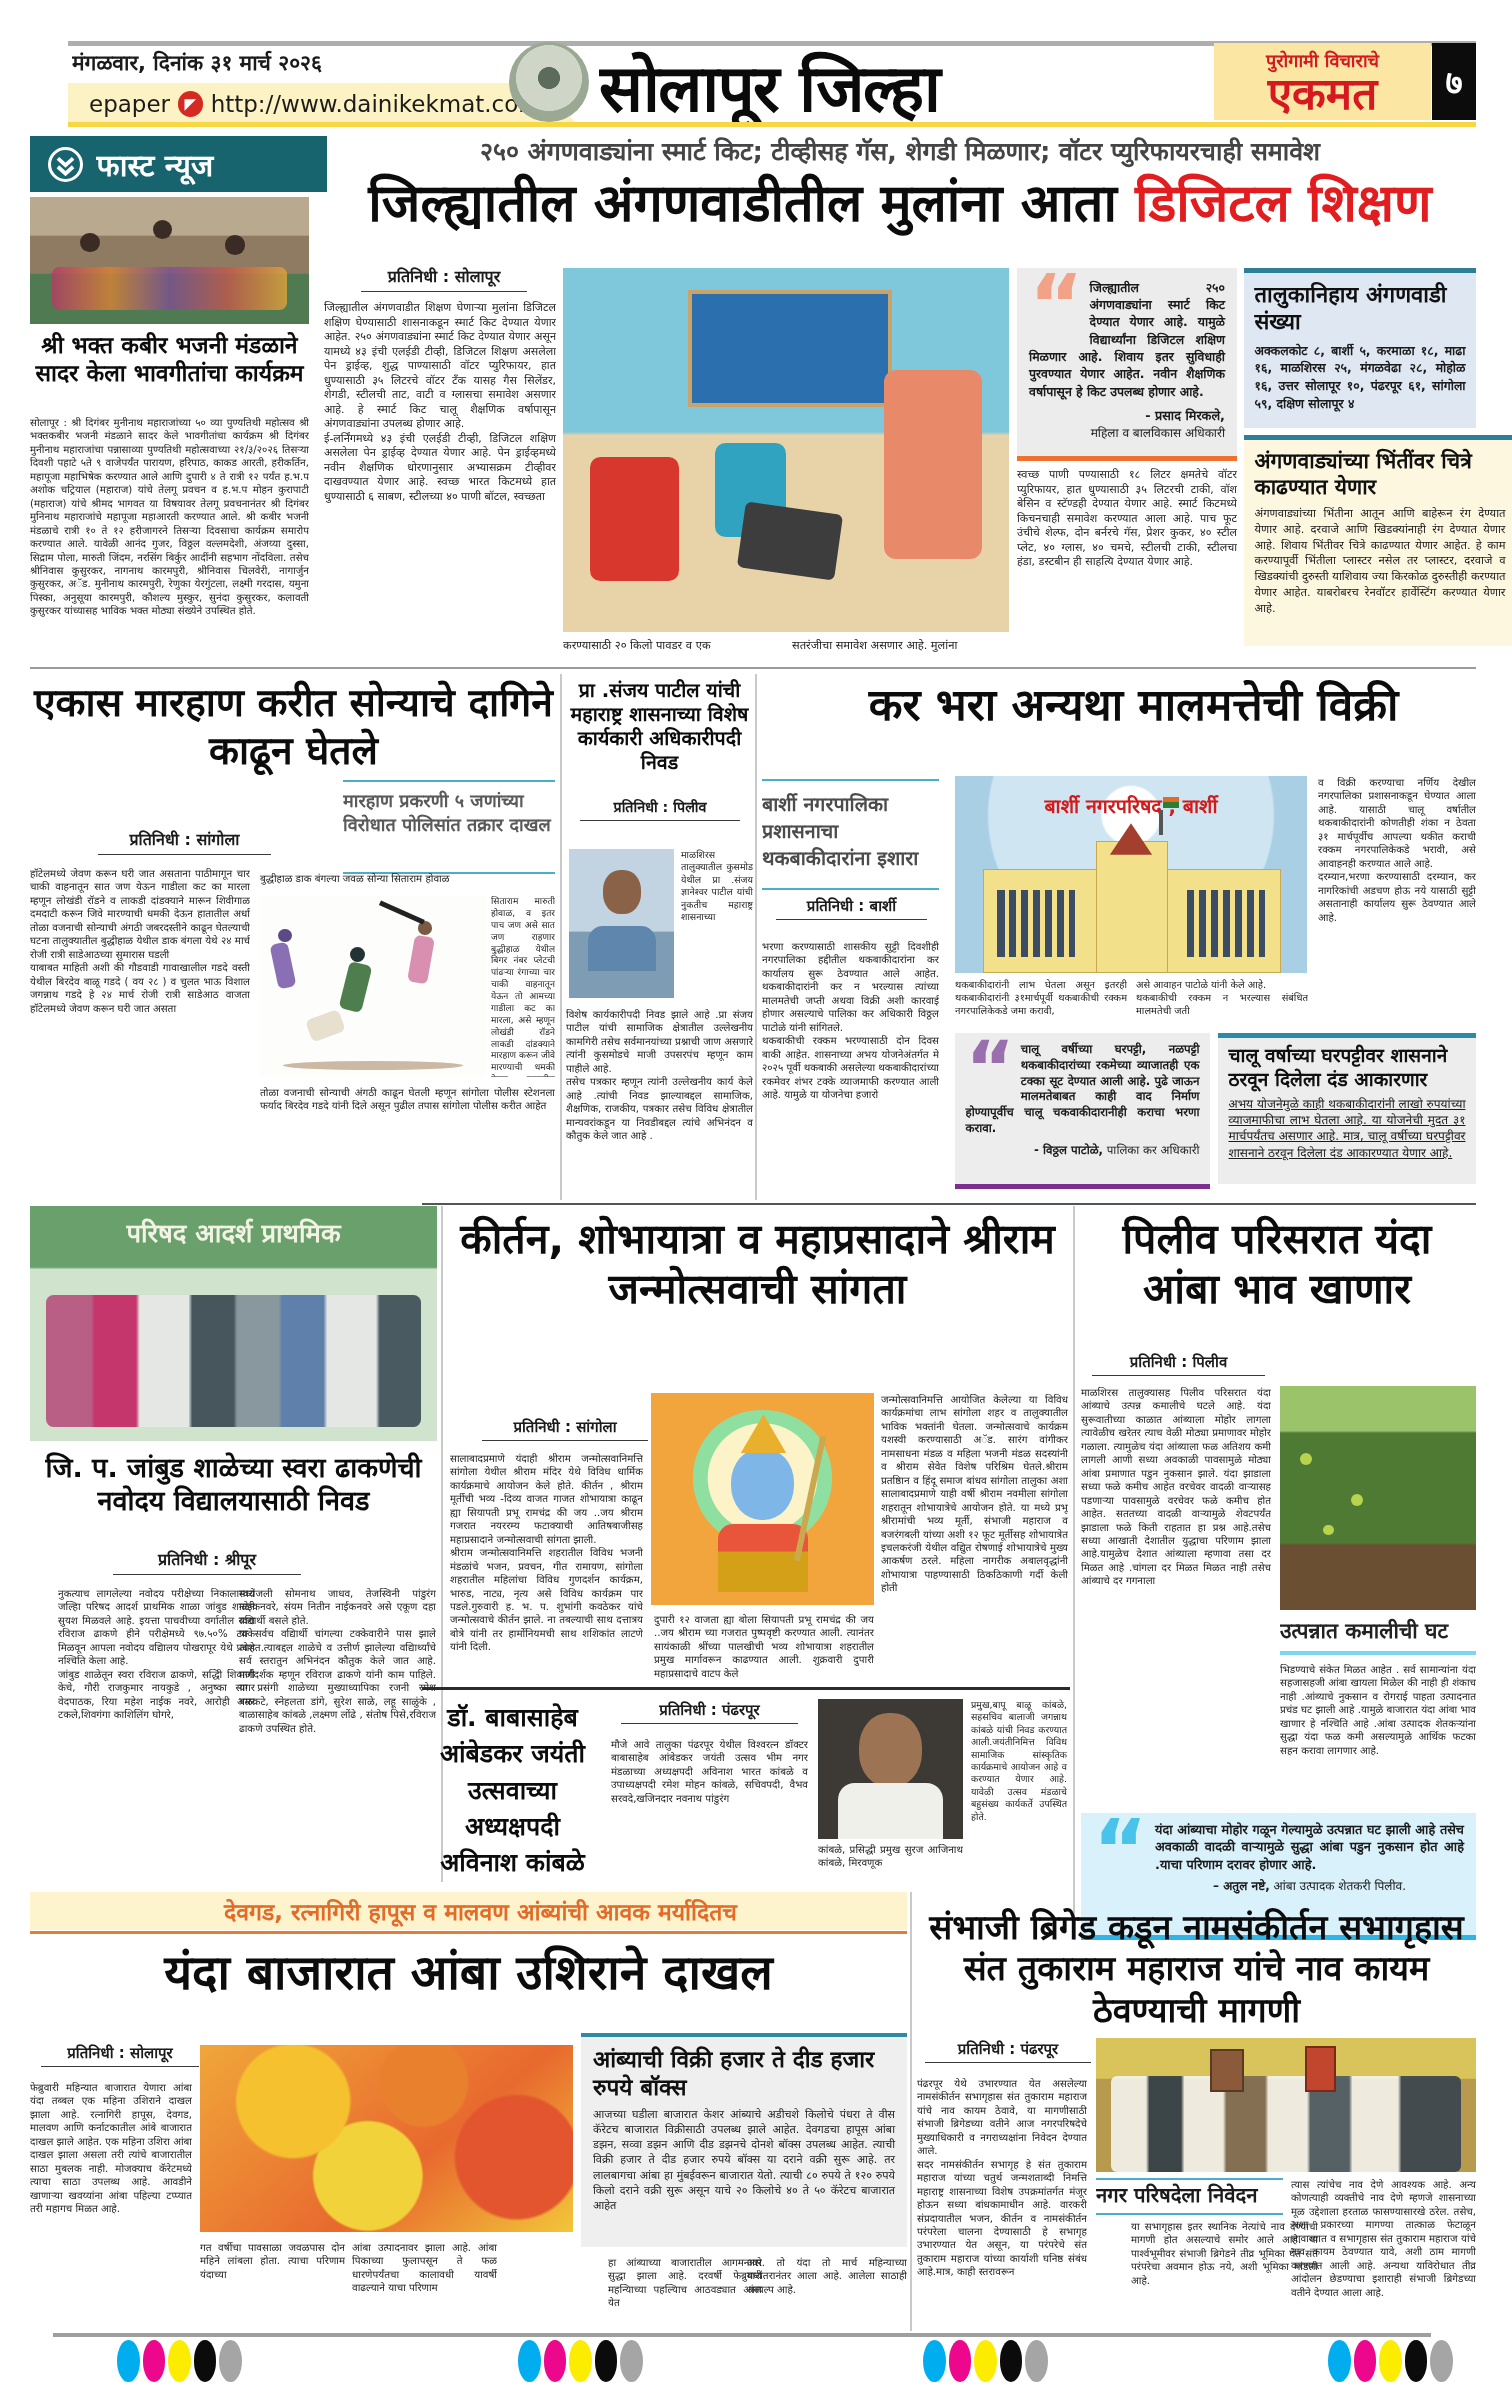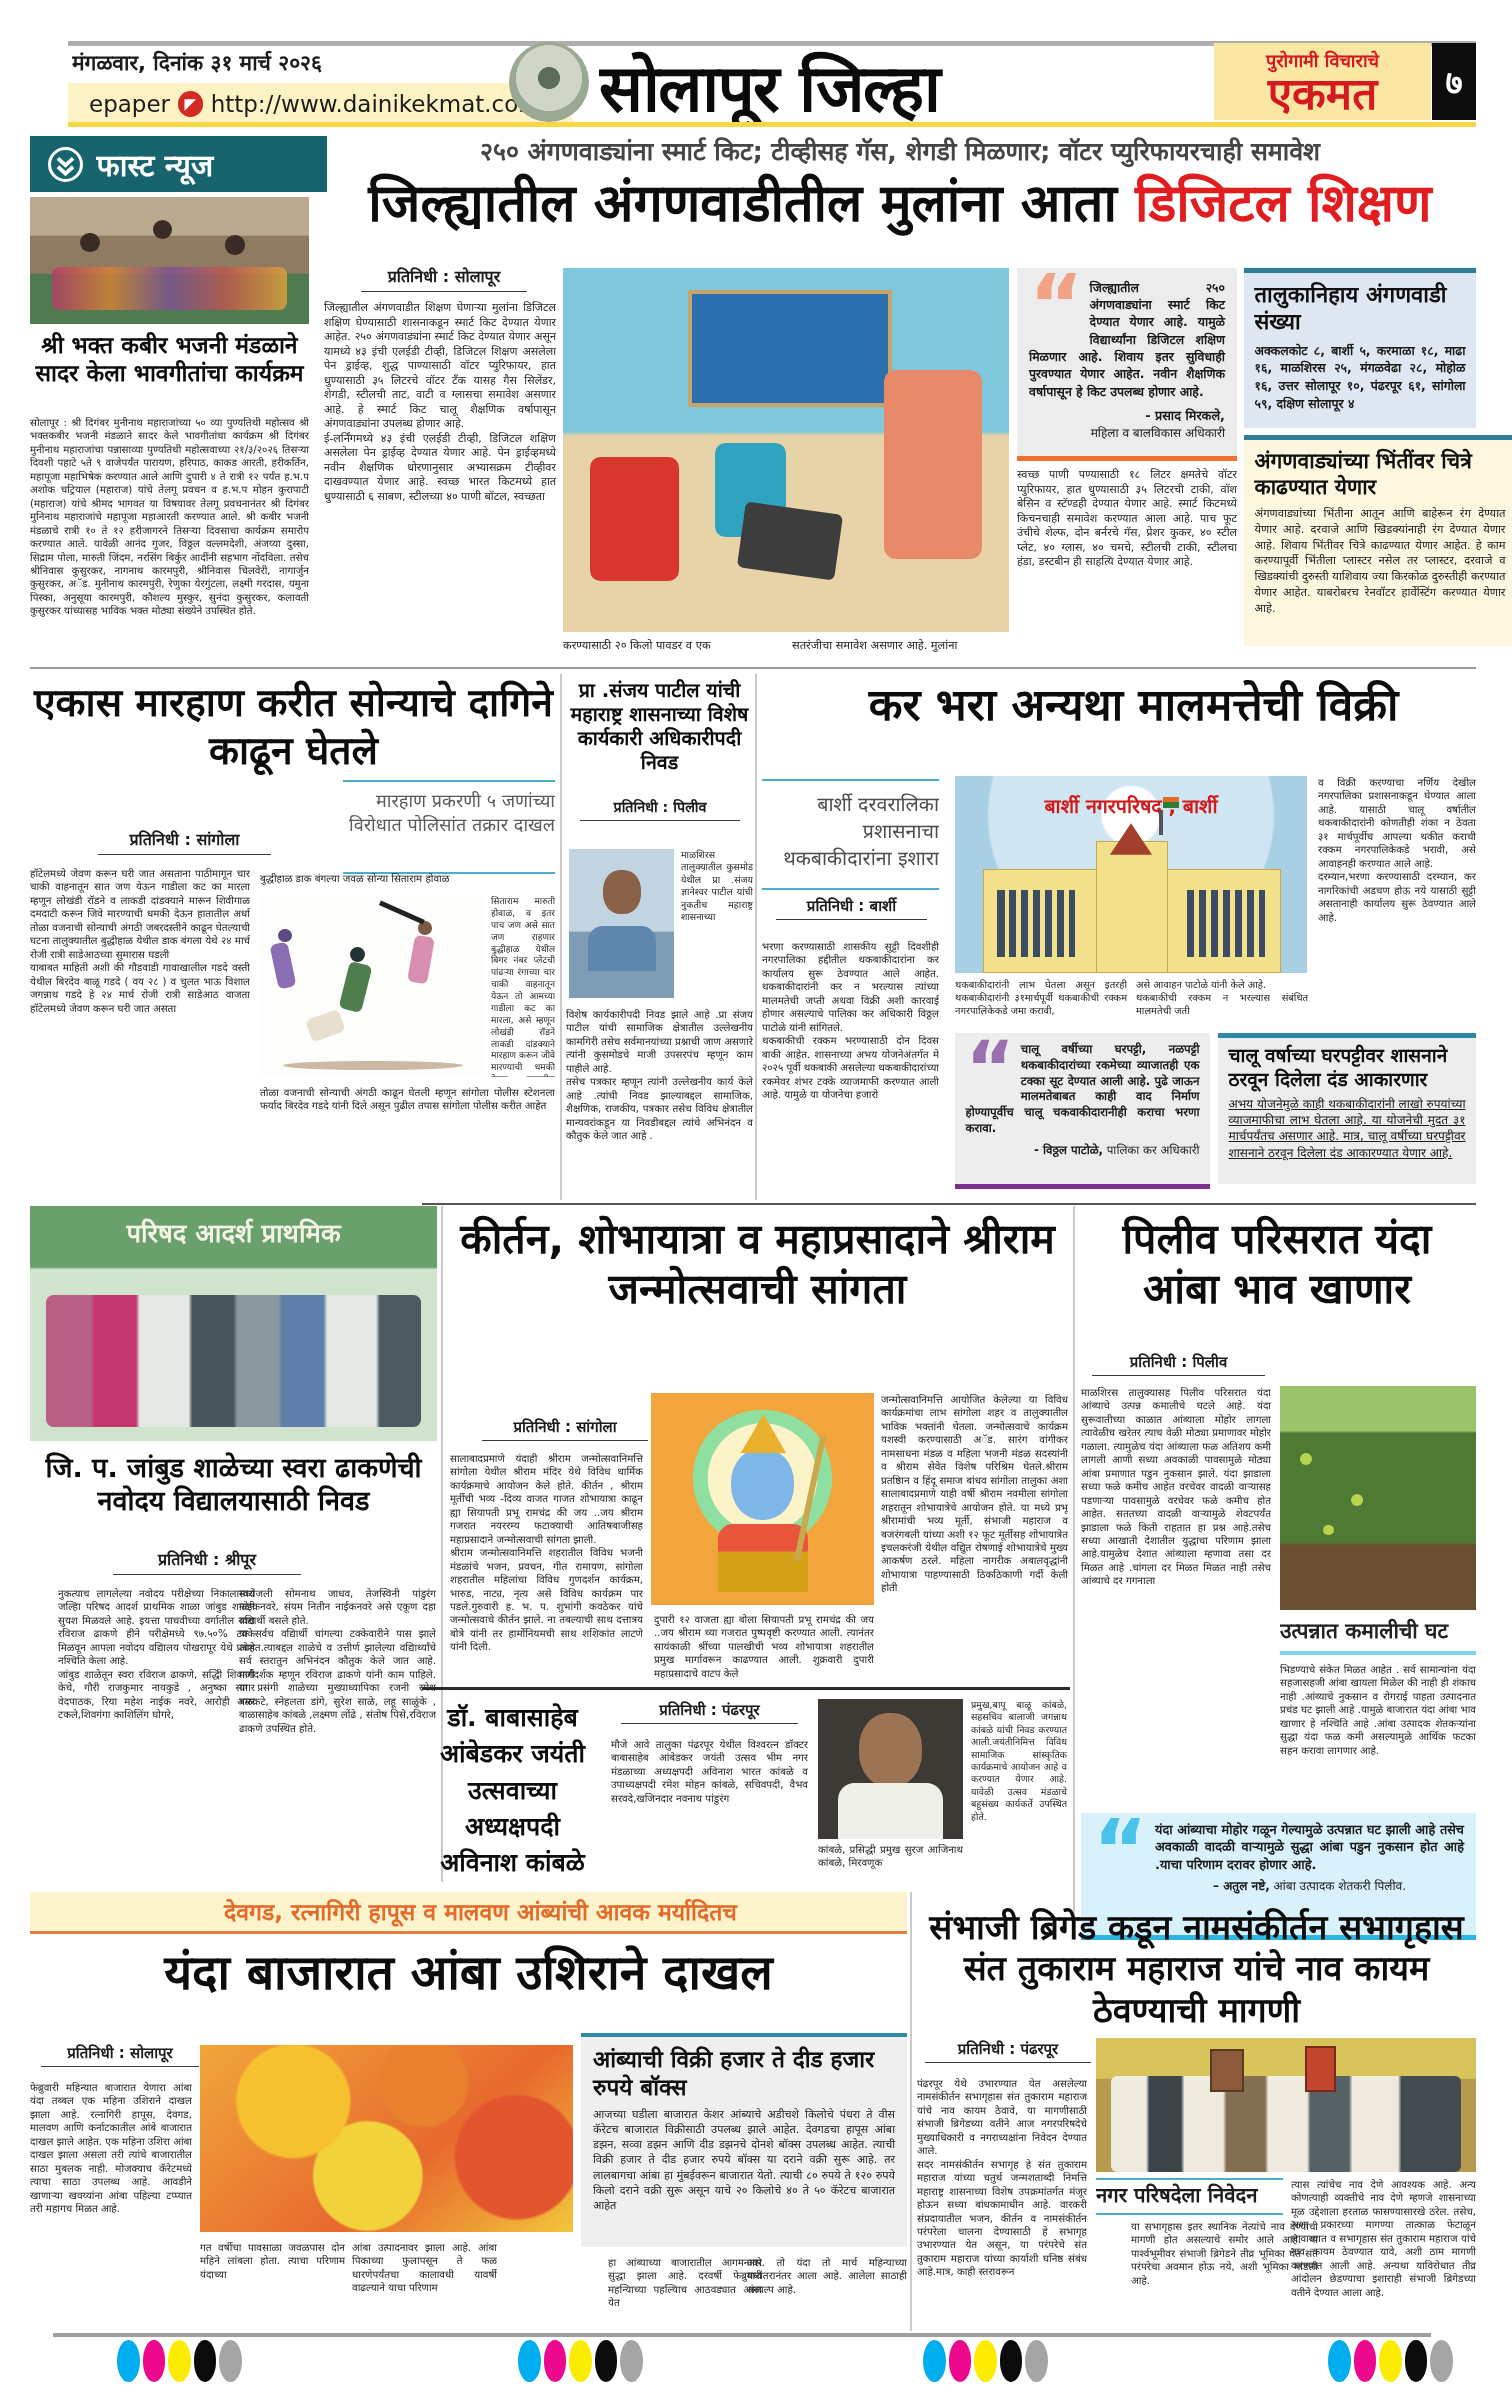--- a/index.html
+++ b/index.html
@@ -3,21 +3,21 @@
 <meta charset="utf-8">
 <style>
   html,body{margin:0;padding:0;background:#e8e8e8;}
   #page{position:relative;width:1512px;height:2401px;background:#ffffff;
         font-family:"DejaVu Sans",sans-serif;color:#1b1b1b;overflow:hidden;}
   .abs{position:absolute;overflow:hidden;}
   .bt{font-size:10.2px;line-height:1.32;text-align:justify;color:#1d1d1d;}
   .pre{white-space:pre-line;}
   .byl{font-weight:bold;font-size:16px;text-align:center;border-bottom:1.5px solid #3a3a3a;padding-bottom:3.8px;}
   .hl{font-weight:bold;color:#0c0c0c;text-align:center;line-height:1.22;}
-  .teal-box{border-top:2.3px solid #49aecb;border-bottom:2.3px solid #49aecb;color:#5a5a5a;font-weight:normal;text-align:right;}
+  .teal-box{border-top:2.3px solid #49aecb;border-bottom:2.3px solid #49aecb;color:#5a5a5a;font-weight:bold;text-align:left;}
   .qmark{font-weight:bold;line-height:0.8;}
   .vrule{background:#c9c9c9;width:1.5px;}
   .hrule{background:#9b9b9b;}
   .boxtitle{font-weight:bold;color:#101010;line-height:1.25;}
   .dot{display:inline-block;width:22.6px;height:42px;border-radius:50%;margin-right:3px;}
   .d1{background:#00adee}.d2{background:#ec078d}.d3{background:#fced00}.d4{background:#0b0b0b}.d5{background:#a5a5a5}
   .photo{background:#d8d2c6;}
   .cap{font-weight:bold;}
 </style>
 </head>
@@ -124,21 +124,21 @@
     <div style="position:absolute;left:32%;top:14%;width:38px;height:44px;border-radius:45%;background:#8a6248;"></div>
     <div style="position:absolute;left:18%;top:52%;width:68px;height:45px;border-radius:15px 15px 0 0;background:#5f86ad;"></div>
   </div>
   <div class="abs bt" style="left:681px;top:849px;width:72px;height:149px;font-size:9.4px;">माळशिरस तालुक्यातील कुसमोड येथील प्रा .संजय ज्ञानेश्वर पाटील यांची नुकतीच महाराष्ट्र शासनाच्या</div>
   <div class="abs bt pre" style="left:566px;top:1008px;width:187px;height:192px;">विशेष कार्यकारीपदी निवड झाले आहे .प्रा संजय पाटील यांची सामाजिक क्षेत्रातील उल्लेखनीय कामगिरी तसेच सर्वमानयांच्या प्रश्नाची जाण असणारे त्यांनी कुसमोडचे माजी उपसरपंच म्हणून काम पाहीले आहे.
 तसेच पत्रकार म्हणून त्यांनी उल्लेखनीय कार्य केले आहे .त्यांची निवड झाल्याबद्दल सामाजिक, शैक्षणिक, राजकीय, पत्रकार तसेच विविध क्षेत्रातील मान्यवरांकडून या निवडीबद्दल त्यांचे अभिनंदन व कौतुक केले जात आहे .</div>
 
   <div class="abs vrule" style="left:755px;top:674px;height:526px;"></div>
 
   <div class="abs hl" style="left:791px;top:678px;width:685px;height:81px;font-size:44px;">कर भरा अन्यथा मालमत्तेची विक्री</div>
-  <div class="abs teal-box" style="left:762px;top:779px;width:177px;height:98px;font-size:19.6px;padding-top:9px;color:#4c4c4c;">बार्शी दरवरालिका प्रशासनाचा थकबाकीदारांना इशारा</div>
+  <div class="abs teal-box" style="left:762px;top:779px;width:177px;height:98px;font-size:19.6px;padding-top:9px;color:#4c4c4c;">बार्शी नगरपालिका प्रशासनाचा थकबाकीदारांना इशारा</div>
   <div class="abs byl" style="left:776px;top:895px;width:151px;font-size:15px;">प्रतिनिधी : बार्शी</div>
   <div class="abs bt pre" style="left:762px;top:940px;width:177px;height:260px;">भरणा करण्यासाठी शासकीय सुट्टी दिवशीही नगरपालिका हद्दीतील थकबाकीदारांना कर कार्यालय सुरू ठेवण्यात आले आहेत. थकबाकीदारांनी कर न भरल्यास त्यांच्या मालमतेची जप्ती अथवा विक्री अशी कारवाई होणार असल्याचे पालिका कर अधिकारी विठ्ठल पाटोळे यांनी सांगितले.
 थकबाकीची रक्कम भरण्यासाठी दोन दिवस बाकी आहेत. शासनाच्या अभय योजनेअंतर्गत मे २०२५ पूर्वी थकबाकी असलेल्या थकबाकीदारांच्या रकमेवर शंभर टक्के व्याजमाफी करण्यात आली आहे. यामुळे या योजनेचा हजारो</div>
   <div class="abs" style="left:955px;top:776px;width:352px;height:197px;background:radial-gradient(circle at 50% 20%,#ffffff 0 12%,#cfe6f2 13% 60%,#a8cfe4 61% 100%);">
     <div style="position:absolute;left:6%;top:8%;width:88%;text-align:center;color:#d21a1a;font-weight:bold;font-size:19.6px;">बार्शी नगरपरिषद , बार्शी</div>
     <div style="position:absolute;left:8%;bottom:0;width:84%;height:52%;background:#f3e08a;border:1.5px solid #caa94e;"></div>
     <div style="position:absolute;left:40%;bottom:0;width:20%;height:66%;background:#f3e08a;border:1.5px solid #caa94e;"></div>
     <div style="position:absolute;left:44%;bottom:60%;width:12%;height:16%;background:#a33f2d;clip-path:polygon(50% 0,100% 100%,0 100%);"></div>
     <div style="position:absolute;left:12%;bottom:8%;width:22%;height:34%;background:repeating-linear-gradient(90deg,#3b4c63 0 7.5px,#f3e08a 7.5px 12px);"></div>
     <div style="position:absolute;left:66%;bottom:8%;width:22%;height:34%;background:repeating-linear-gradient(90deg,#3b4c63 0 7.5px,#f3e08a 7.5px 12px);"></div>

